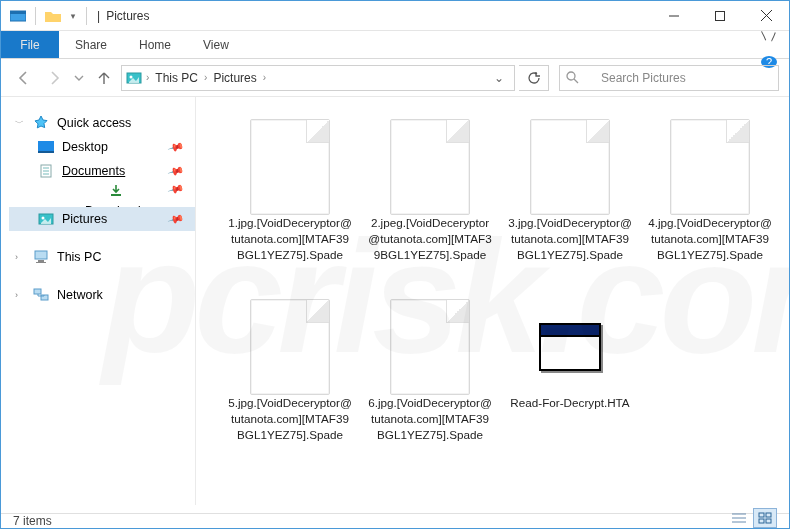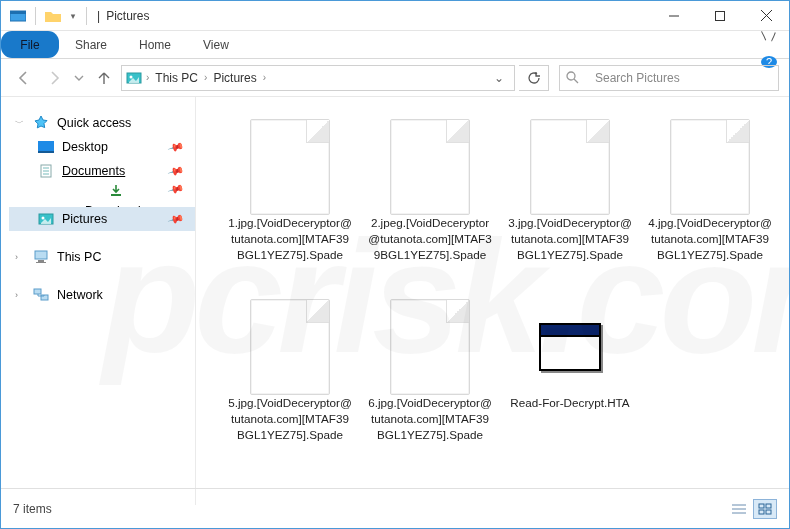--- a/index.html
+++ b/index.html
@@ -9,36 +9,36 @@
 .titlebar { height: 30px; display: flex; align-items: center; background: #fff; border-bottom: 1px solid #e5e5e5; }
 .titlebar .qat { display: flex; align-items: center; gap: 2px; padding: 0 6px; }
 .titlebar .qat .qicon { width: 22px; height: 22px; display:flex;align-items:center;justify-content:center; }
 .titlebar .sep { width:1px; height:18px; background:#d0d0d0; margin:0 4px;}
 .titlebar .title { font-size: 12px; color:#333; padding-left:4px; }
 .titlebar .winbtns { margin-left:auto; display:flex; }
 .titlebar .winbtns .wb { width:46px; height:30px; display:flex; align-items:center; justify-content:center; }
 
 
 .ribbon { height: 28px; display:flex; align-items:stretch; border-bottom:1px solid #d9d9d9; }
-.ribbon .file { background:#1979ca; color:#0f172a; font-size:12px; width:58px; display:flex; align-items:center; justify-content:center;border-radius:11px; }
+.ribbon .file { background:#1979ca; color:#e5e5e5; font-size:12px; width:58px; display:flex; align-items:center; justify-content:center; }
 .ribbon .tab { font-size:12px; color:#444; padding:0 16px; display:flex; align-items:center; }
 .ribbon .spacer { flex:1; }
 .ribbon .rside { display:flex; align-items:center; padding-right:10px; gap:14px;flex-direction:column; }
 .ribbon .chev { color:#555; font-size:10px; }
 .ribbon .help { width:16px;height:16px;border-radius:50%;background:#1e8ae6;color:#fff;font-size:11px;display:flex;align-items:center;justify-content:center; }
 
 
 .navrow { height:38px; display:flex; align-items:center; padding:0 10px; gap:4px; border-bottom:1px solid #e8e8e8; }
 .navrow .navbtn { width:26px; height:26px; display:flex; align-items:center; justify-content:center; color:#808080; }
 .navrow .addr { flex:1; height:26px; border:1px solid #d0d0d0; display:flex; align-items:center; padding:0 4px; font-size:12px; gap:4px; }
 .navrow .addr .crumb { padding:0 2px; color:#333; }
 .navrow .addr .gt { color:#888; font-size:10px; }
 .navrow .addr .drop { margin-left:auto; color:#666; padding:0 6px; }
 .navrow .refresh { width:30px; height:26px; border:1px solid #d0d0d0; border-left:none; display:flex;align-items:center;justify-content:center; color:#555;}
-.navrow .search { width:220px; height:26px; border:1px solid #d0d0d0; margin-left:6px; display:flex; align-items:center; padding:0 6px; color:#888; font-size:12px; gap:16px;}
+.navrow .search { width:220px; height:26px; border:1px solid #d0d0d0; margin-left:6px; display:flex; align-items:center; padding:0 6px; color:#888; font-size:12px; gap:22px;}
 
 
 .body { display:flex; height: calc(529px - 30px - 28px - 38px - 25px); }
 .sidebar { width:195px; border-right:1px solid #eaeaea; padding:14px 0 0 8px; font-size:12.5px; }
 .sidebar .item { display:flex; align-items:center; height:24px; padding-left:14px; gap:7px; position:relative; }
 .sidebar .item.top { padding-left:6px; }
 .sidebar .item .pin { position:absolute; right:12px; color:#7a7a7a; font-size:11px; transform:rotate(30deg);}
 .sidebar .item.sel { background:#d8e6f2; }
 .sidebar .item .icon { width:18px; height:16px; display:flex; align-items:center; justify-content:center;}
 .sidebar .group-gap { height:14px; }
@@ -48,21 +48,21 @@
 .grid { display:flex; flex-wrap:wrap; gap:0; }
 .fileitem { width:140px; height:180px; display:flex; flex-direction:column; align-items:center; padding-top:8px; }
 .thumb { width:80px; height:96px; background:#fff; border:1px solid #d9d9d9; border-radius:2px; position:relative; box-shadow: inset 0 0 0 1px #f3f3f3; }
 .thumb::before { content:""; position:absolute; top:0; right:0; width:22px; height:22px; background:linear-gradient(135deg,#fff 0 50%, #e8e8e8 50% 100%); border-left:1px solid #e0e0e0; border-bottom:1px solid #e0e0e0;}
 .fname { font-size:11.7px; color:#222; text-align:center; width:124px; line-height:1.35; word-break:break-all; }
 .hta-thumb { width:80px; height:96px; display:flex; align-items:center; justify-content:center; }
 .hta-win { width:62px; height:48px; border:2px solid #000; background:#fff; box-shadow:2px 2px 0 #888;}
 .hta-win .bar { height:12px; background:#0a246a; border-bottom:2px solid #000;}
 
 
-.status { position:absolute; bottom:0; left:0; right:0; height:40px; border-top:1px solid #e0e0e0; display:flex; align-items:center; font-size:12px; color:#444; padding:0 12px; }
+.status { position:absolute; bottom:0; left:0; right:0; height:15px; border-top:1px solid #e0e0e0; display:flex; align-items:flex-end; font-size:12px; color:#444; padding:0 12px; }
 .status .right { margin-left:auto; display:flex; gap:2px;}
 .status .vbtn { width:24px; height:20px; border:1px solid transparent; display:flex;align-items:center;justify-content:center;}
 .status .vbtn.on { border-color:#8cb3d9; background:#d8e9f7;}
 
 
 .wm { position:absolute; left:200px; top:90px; right:0; bottom:25px; pointer-events:none; display:flex; align-items:center; justify-content:center; }
 .wm span { font-size:160px; font-weight:700; color:rgba(0,0,0,0.035); letter-spacing:-6px; font-style:italic;}
 </style>
 </head>
 <body>

